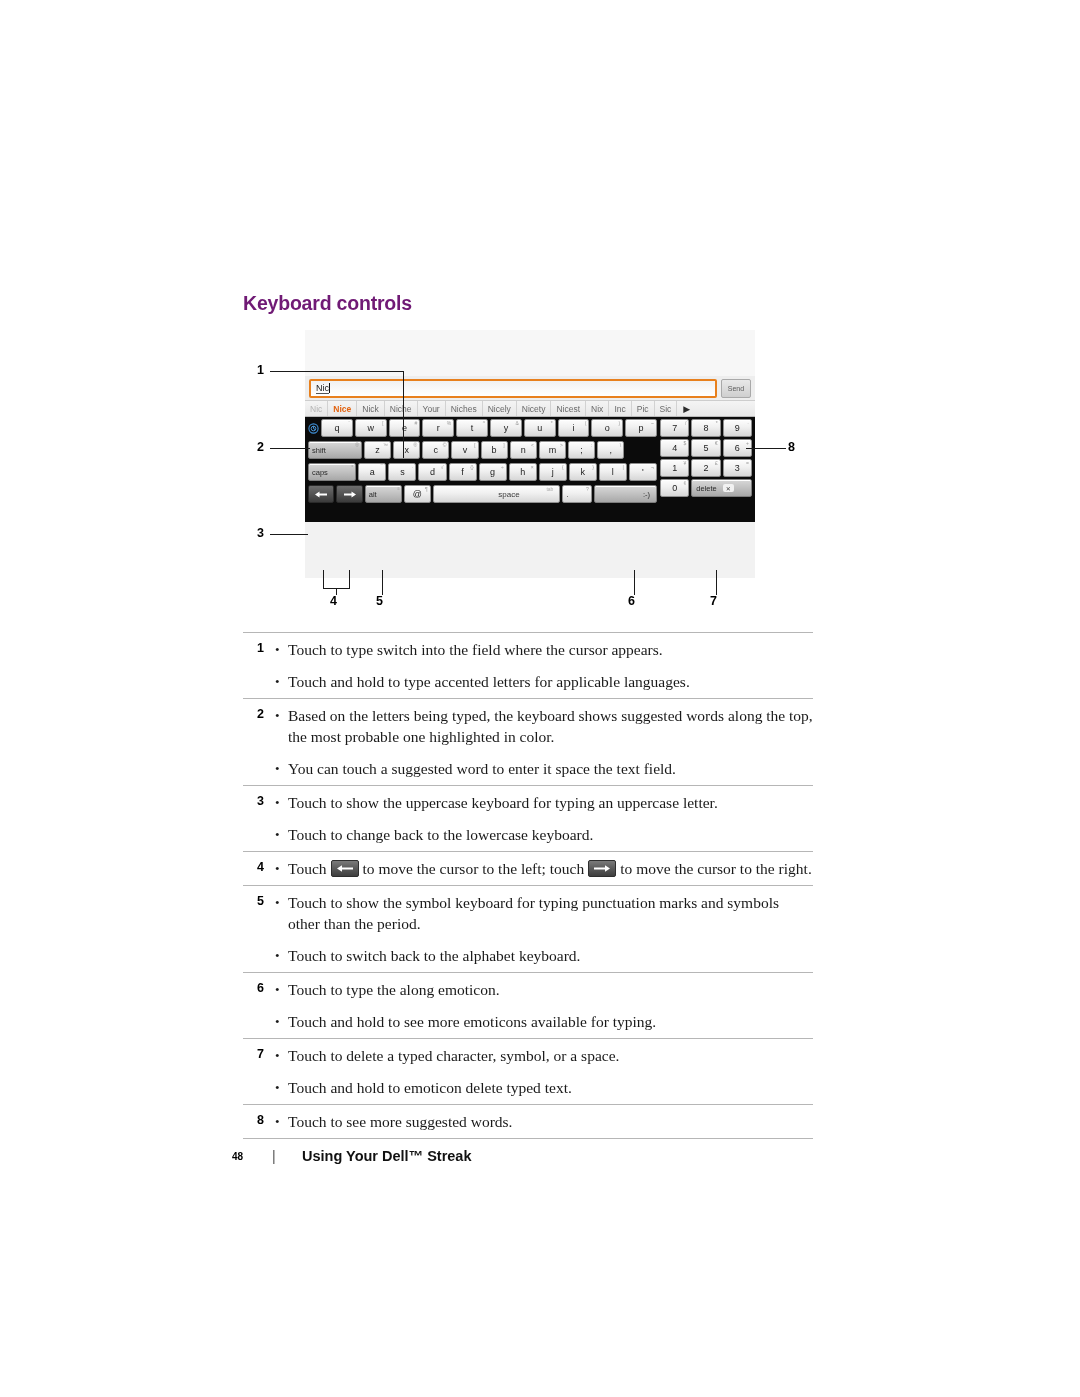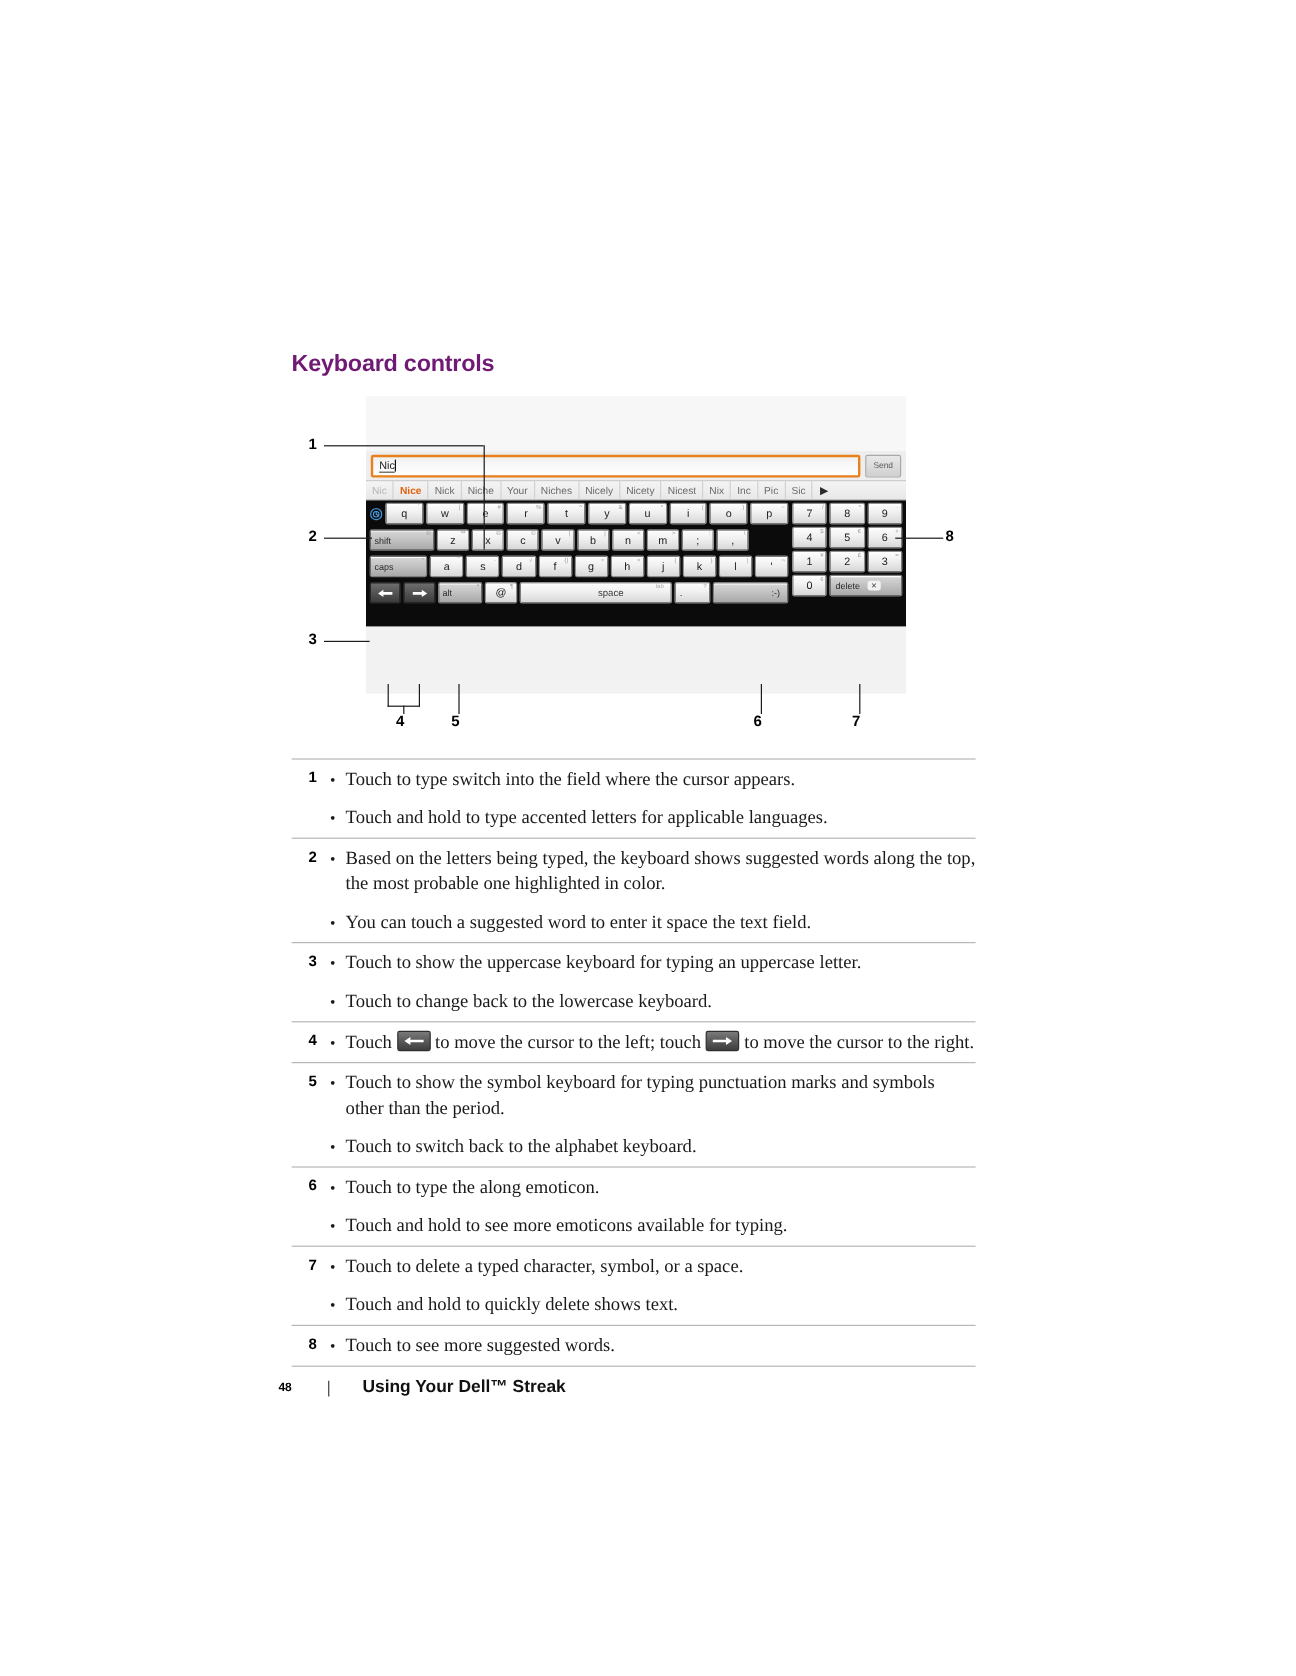--- a/index.html
+++ b/index.html
@@ -745,21 +745,21 @@
     <div class="row-group">
       <div class="rg-inner">
         <div class="rg-num">7</div>
         <div class="rg-items">
           <div class="bullet-line">
             <span class="bullet">•</span>
             <span class="bullet-text">Touch to delete a typed character, symbol, or a space.</span>
           </div>
           <div class="bullet-line">
             <span class="bullet">•</span>
-            <span class="bullet-text">Touch and hold to quickly delete shows text.</span>
+            <span class="bullet-text">Touch and hold to emoticon delete typed text.</span>
           </div>
         </div>
       </div>
     </div>
     <div class="row-group">
       <div class="rg-inner">
         <div class="rg-num">8</div>
         <div class="rg-items">
           <div class="bullet-line">
             <span class="bullet">•</span>

